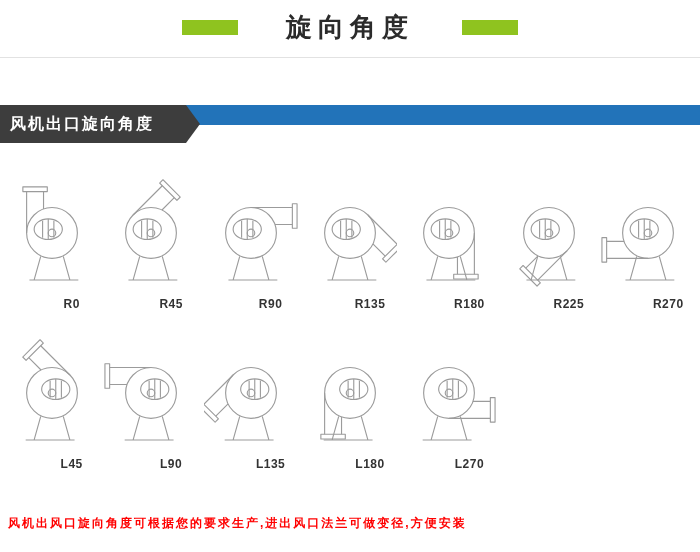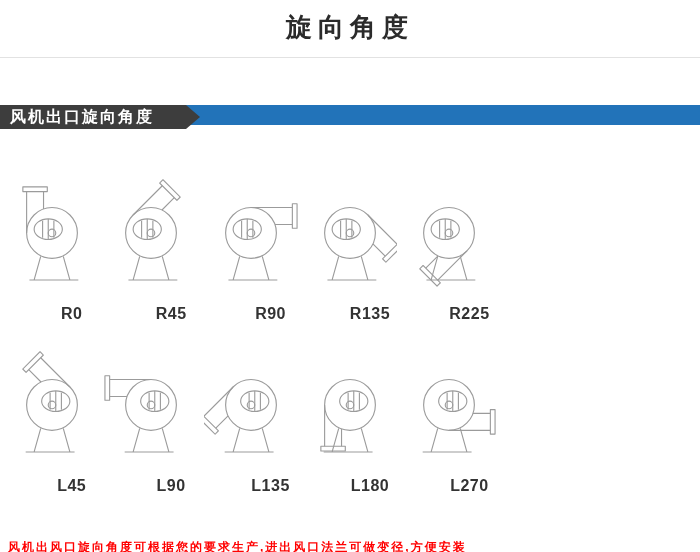--- a/index.html
+++ b/index.html
@@ -15,21 +15,20 @@
   }
 
   
   .header {
     display: flex;
     align-items: center;
     justify-content: center;
     gap: 48px;
     padding-top: 10px;
     height: 34px;
-    flex-direction: column;
   }
   .accent {
     display: inline-block;
     width: 56px;
     height: 15px;
     background: var(--green, #8fc31f);
   }
   .title {
     margin: 0;
     font-size: 26px;
@@ -53,21 +52,21 @@
   .blue-bar {
     position: absolute;
     left: 0; right: 0; top: 0;
     height: 20px;
     background: var(--blue, #2273b9);
   }
   .ribbon {
     position: absolute;
     left: 0; top: 0;
     width: 200px;
-    height: 24px;
+    height: 38px;
     background: var(--dark, #3d3d3d);
     color: #ffffff;
     display: flex;
     align-items: center;
     padding-left: 10px;
     box-sizing: border-box;
     font-size: 16px;
     font-weight: bold;
     letter-spacing: 2px;
     clip-path: polygon(0 0, calc(100% - 14px) 0, 100% 50%, calc(100% - 14px) 100%, 0 100%);
@@ -80,22 +79,22 @@
     padding: 0 2px;
   }
   .fan-grid.row1 { margin-top: 38px; }
   .fan-grid.row2 { margin-top: 22px; }
   .fan-cell {
     display: flex;
     flex-direction: column;
     align-items: center;
   }
   .fan-label {
-    margin-top: 14px;
-    font-size: 16px;
+    margin-top: 6px;
+    font-size: 12px;
     font-weight: bold;
     color: var(--label, #333333);
     letter-spacing: 0.5px;
     padding-left: 40px;
   }
 
   
   .footer {
     margin-top: 44px;
     padding: 0 8px;
@@ -196,34 +195,70 @@
               <circle cx="50" cy="62" r="4"></circle>
             </g>
           </g>
         </svg>
         <div class="fan-label">R135</div>
       </div>
       <div class="fan-cell">
         <svg viewBox="0 0 100 122" width="94" height="118">
           <g>
             <g fill="none" stroke="#9b9b9b" stroke-width="1.2" stroke-linejoin="round">
+              <g transform="rotate(180 50 62)">
+                <circle cx="50" cy="62" r="27"></circle>
+                <path d="M23 62 L23 18 M41 36.5 L41 18"></path>
+                <rect x="19" y="13" width="26" height="5"></rect>
+              </g>
+              <path d="M38 87 L31 112 M62 87 L69 112 M26 112 L78 112"></path>
+              <ellipse cx="46" cy="58" rx="15" ry="11"></ellipse>
+              <path d="M40 49 L40 67 M46 47.2 L46 68.8 M52 49 L52 67"></path>
+              <circle cx="50" cy="62" r="4"></circle>
+            </g>
+          </g>
+        </svg>
+        <div class="fan-label">R180</div>
+      </div>
+      <div class="fan-cell">
+        <svg viewBox="0 0 100 122" width="94" height="118">
+          <g>
+            <g fill="none" stroke="#9b9b9b" stroke-width="1.2" stroke-linejoin="round">
               <g transform="rotate(225 50 62)">
                 <circle cx="50" cy="62" r="27"></circle>
                 <path d="M23 62 L23 18 M41 36.5 L41 18"></path>
                 <rect x="19" y="13" width="26" height="5"></rect>
               </g>
               <path d="M38 87 L31 112 M62 87 L69 112 M26 112 L78 112"></path>
               <ellipse cx="46" cy="58" rx="15" ry="11"></ellipse>
               <path d="M40 49 L40 67 M46 47.2 L46 68.8 M52 49 L52 67"></path>
               <circle cx="50" cy="62" r="4"></circle>
             </g>
           </g>
         </svg>
         <div class="fan-label">R225</div>
       </div>
+      <div class="fan-cell">
+        <svg viewBox="0 0 100 122" width="94" height="118">
+          <g>
+            <g fill="none" stroke="#9b9b9b" stroke-width="1.2" stroke-linejoin="round">
+              <g transform="rotate(270 50 62)">
+                <circle cx="50" cy="62" r="27"></circle>
+                <path d="M23 62 L23 18 M41 36.5 L41 18"></path>
+                <rect x="19" y="13" width="26" height="5"></rect>
+              </g>
+              <path d="M38 87 L31 112 M62 87 L69 112 M26 112 L78 112"></path>
+              <ellipse cx="46" cy="58" rx="15" ry="11"></ellipse>
+              <path d="M40 49 L40 67 M46 47.2 L46 68.8 M52 49 L52 67"></path>
+              <circle cx="50" cy="62" r="4"></circle>
+            </g>
+          </g>
+        </svg>
+        <div class="fan-label">R270</div>
+      </div>
     </div>
 
   <div class="fan-grid row2">
       <div class="fan-cell">
         <svg viewBox="0 0 100 122" width="94" height="118">
           <g transform="translate(100,0) scale(-1,1)">
             <g fill="none" stroke="#9b9b9b" stroke-width="1.2" stroke-linejoin="round">
               <g transform="rotate(45 50 62)">
                 <circle cx="50" cy="62" r="27"></circle>
                 <path d="M23 62 L23 18 M41 36.5 L41 18"></path>

